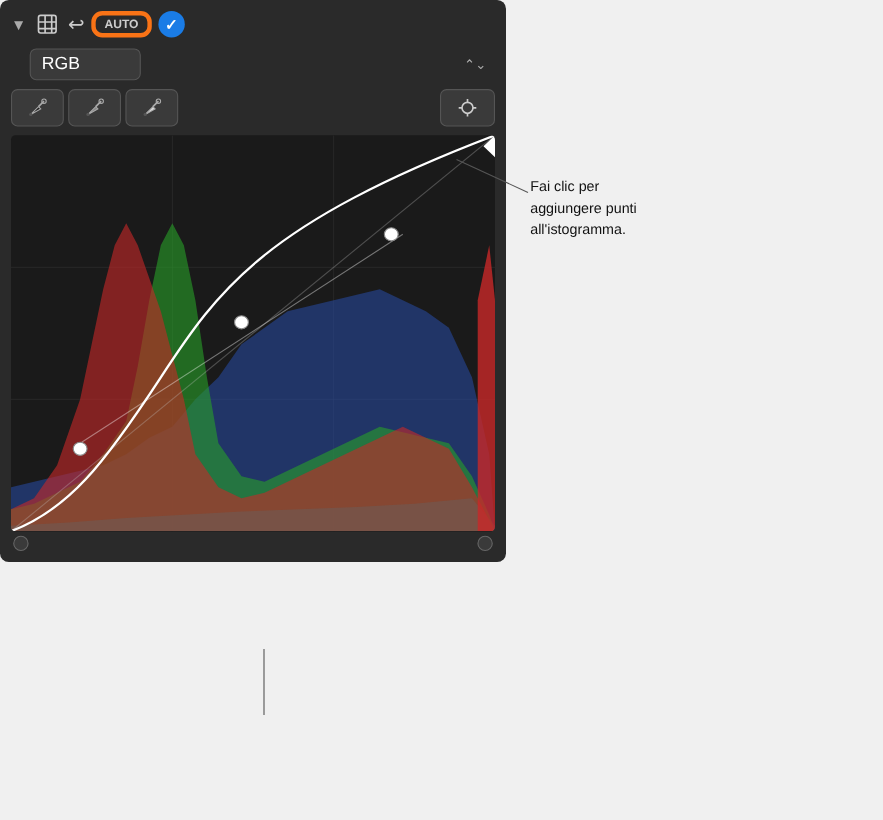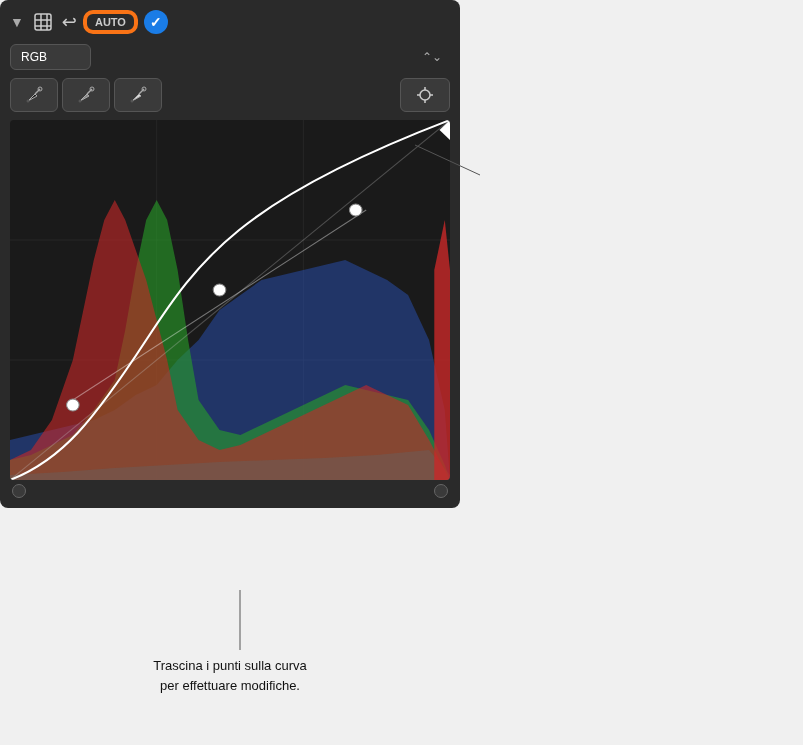--- a/index.html
+++ b/index.html
@@ -85,25 +85,26 @@
       display: flex;
       align-items: center;
       margin-bottom: 8px;
     }
     .channel-select {
       flex: 1;
       background: #3a3a3a;
       border: 1px solid #555;
       border-radius: 6px;
       color: #fff;
-      font-size: 12px;
+      font-size: 16px;
       padding: 5px 10px;
       appearance: none;
       -webkit-appearance: none;
       cursor: pointer;
+      margin-left: 17px;
     }
     .select-wrapper {
       position: relative;
       flex: 1;
     }
     .select-arrow {
       position: absolute;
       right: 8px; top: 50%;
       transform: translateY(-50%);
       color: #aaa;
@@ -322,17 +323,17 @@
 
 <div class="annotation-container">
 
   <svg style="position:absolute;top:0;left:0;width:803px;height:745px;">
 
     <line x1="415" y1="145" x2="480" y2="175" stroke="#555" stroke-width="1"></line>
 
     <line x1="240" y1="590" x2="240" y2="650" stroke="#555" stroke-width="1"></line>
   </svg>
 
-
-  <div class="bottom-text" style="bottom: 50px; left: 60px; width: 340px; text-align: center;">
-    <span>Trascina i punti sulla curva<br>per effettuare modifiche.</span>
-  </div>
+  <div class="tooltip-text" style="top: 160px; left: 482px; width: 200px;">
+    <span>Fai clic per<br>aggiungere punti<br>all'istogramma.</span>
+  </div>
+
 </div>
 
 </body></html>

